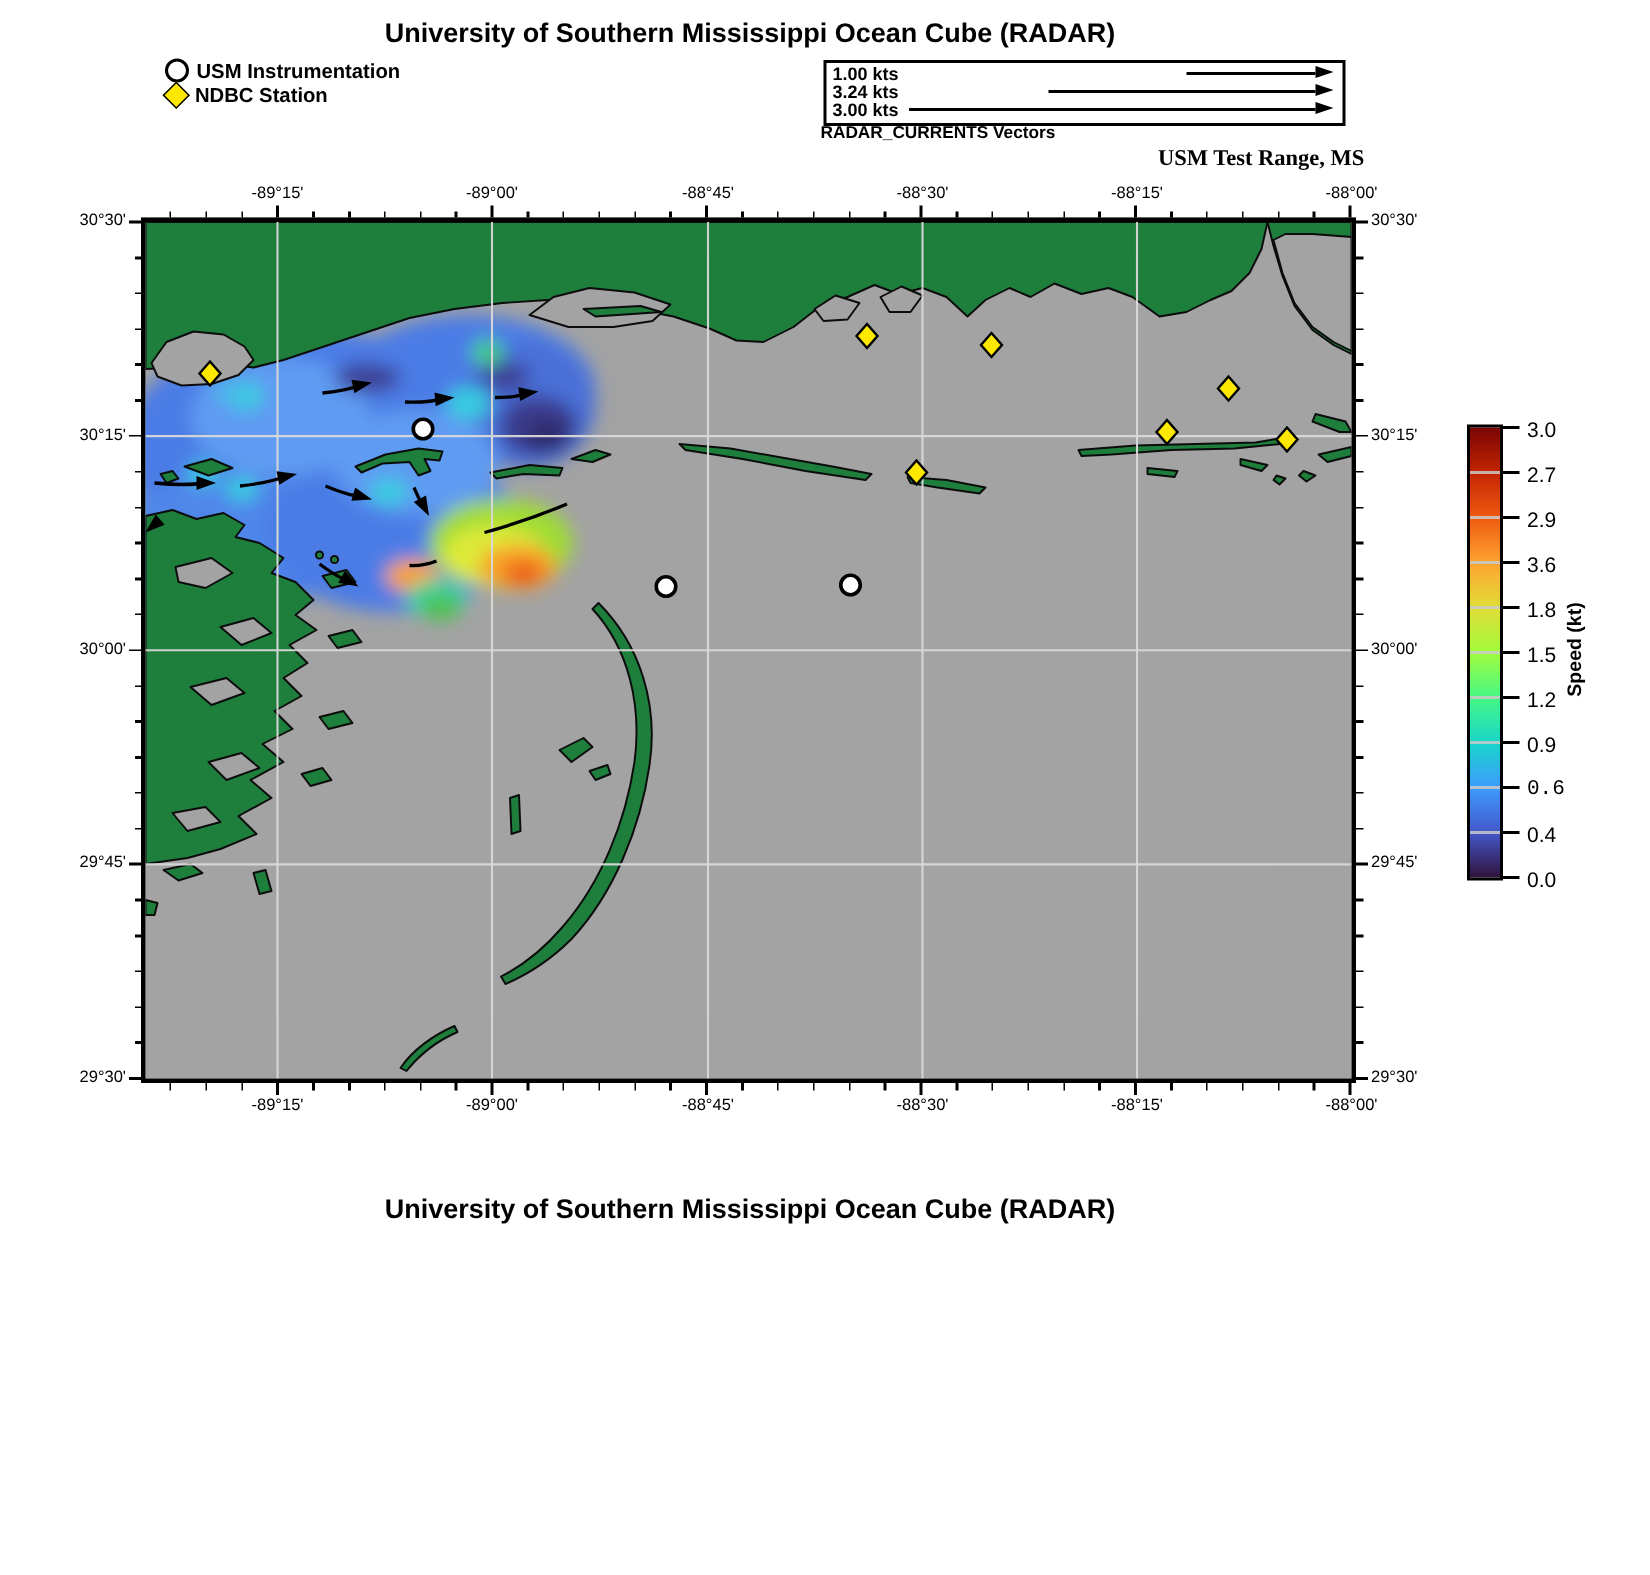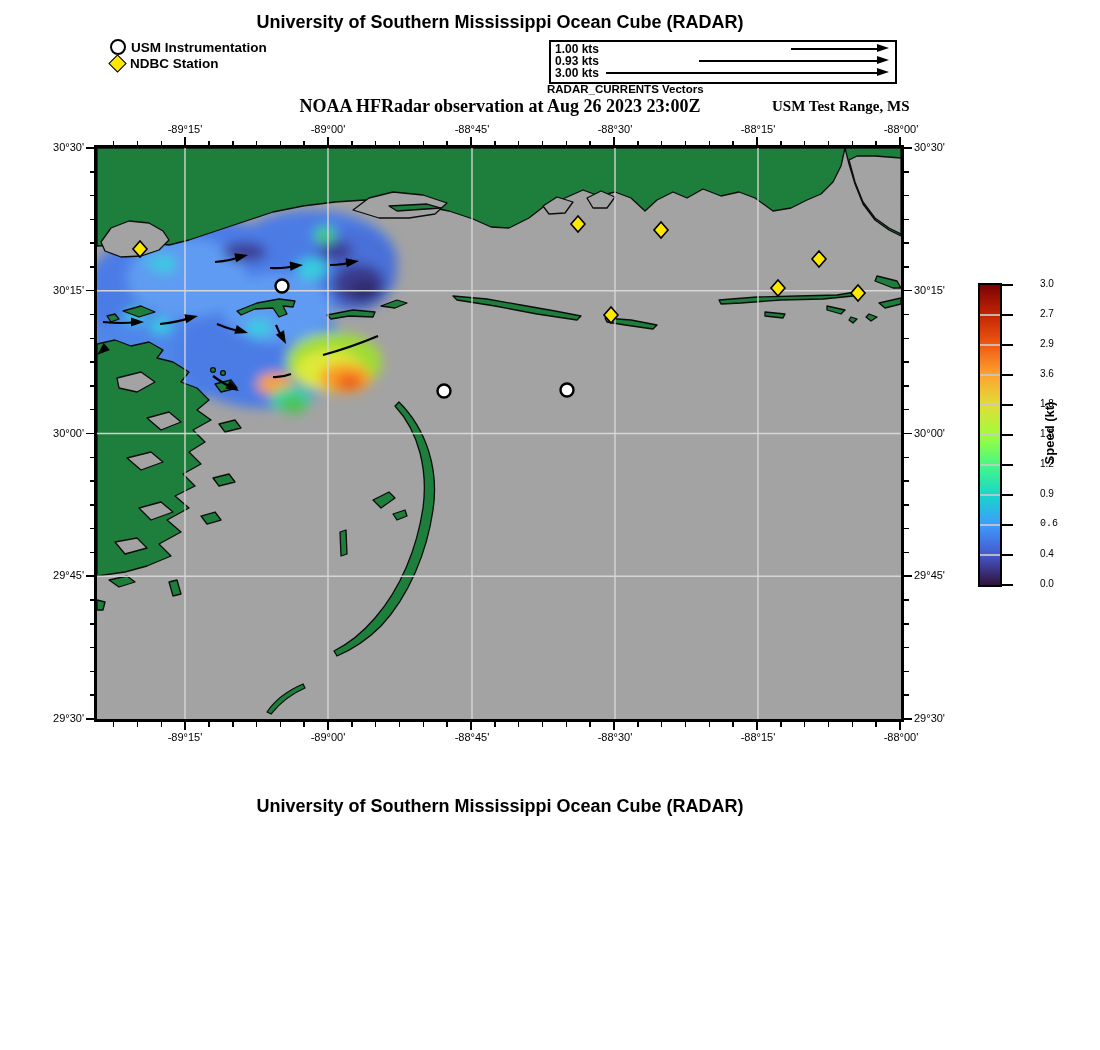--- a/index.html
+++ b/index.html
@@ -18,21 +18,21 @@
   .varrow{position:absolute;right:12px;top:5px;height:2px;background:#000;}
   .vhead{position:absolute;right:0;top:1px;width:0;height:0;
          border-left:12px solid #000;border-top:4.5px solid transparent;border-bottom:4.5px solid transparent;}
   #vector-caption{position:absolute;left:547px;top:83px;font-weight:bold;font-size:11.5px;}
   #map-frame{position:absolute;left:94px;top:145px;width:804px;height:571px;border:3px solid #000;background:#a3a3a3;}
   .tick{position:absolute;background:#000;}
   .axis-label{position:absolute;font-size:11px;white-space:nowrap;}
   #cbar{position:absolute;left:978px;top:283px;width:20px;height:300px;border:2px solid #000;}
   .cbar-line{position:absolute;left:0;width:100%;height:1.5px;background:#c9c9c9;opacity:.85;}
   .cbar-tick{position:absolute;left:1002px;width:11px;height:1.5px;background:#000;}
-  .cbar-label{position:absolute;left:1040px;font-size:10px;}
+  .cbar-label{position:absolute;left:1018px;font-size:14px;}
   #cbar-title{position:absolute;left:1010px;top:426px;width:80px;height:14px;line-height:14px;
               text-align:center;font-weight:bold;font-size:13px;transform:rotate(-90deg);}
 </style>
 </head>
 <body>
 
 <div id="canvas">
 
   <div class="abs sans-title" style="left:0;width:1000px;top:12px;">University of Southern Mississippi Ocean Cube (RADAR)</div>
 
@@ -45,33 +45,32 @@
     <span class="legend-label">NDBC Station</span>
   </div>
 
   <div id="vector-box">
     <div class="vscale-row" style="top:1px;">
       <span class="vlabel">1.00 kts</span>
       <div class="varrow" style="width: 86px;"></div>
       <div class="vhead"></div>
     </div>
     <div class="vscale-row" style="top:13px;">
-      <span class="vlabel">0.93 kts</span>
+      <span class="vlabel">3.24 kts</span>
       <div class="varrow" style="width: 178px;"></div>
       <div class="vhead"></div>
     </div>
     <div class="vscale-row" style="top:25px;">
       <span class="vlabel">3.00 kts</span>
       <div class="varrow" style="width: 271px;"></div>
       <div class="vhead"></div>
     </div>
   </div>
   <div id="vector-caption">RADAR_CURRENTS Vectors</div>
 
-  <div class="abs serif" style="left:0;width:1000px;top:96px;text-align:center;font-size:18px;">NOAA HFRadar observation at Aug 26 2023 23:00Z</div>
   <div class="abs serif" style="left:772px;top:98px;font-size:15px;">USM Test Range, MS</div>
 
   <div id="map-frame">
     <svg id="map-svg" width="804" height="571" viewBox="0 0 804 571">
       <defs>
         <filter id="blobblur" x="-30%" y="-30%" width="160%" height="160%">
           <feGaussianBlur stdDeviation="6"></feGaussianBlur>
         </filter>
       </defs>
       <rect x="0" y="0" width="804" height="571" fill="#a3a3a3"></rect>

